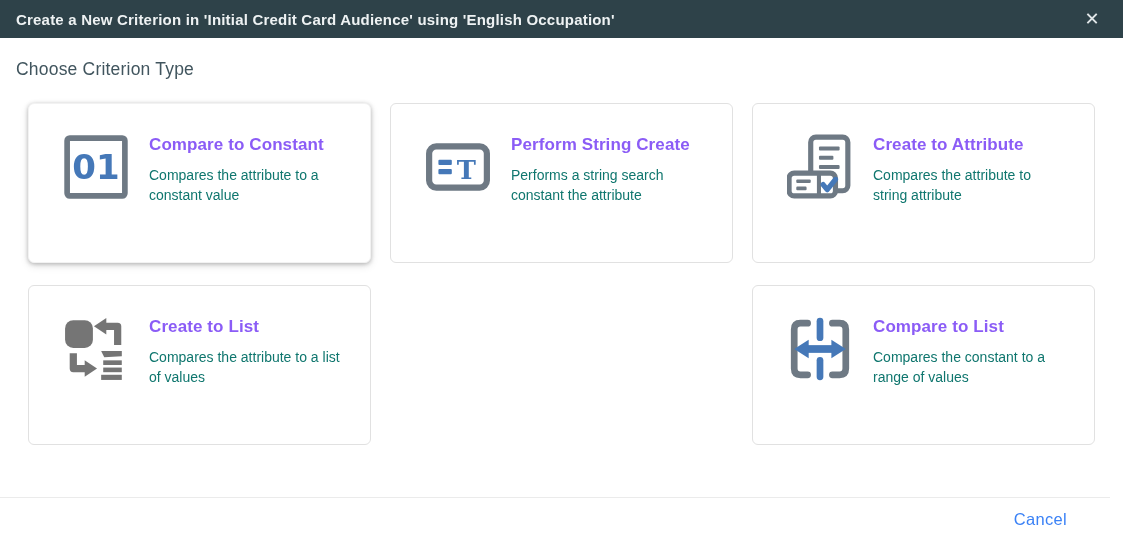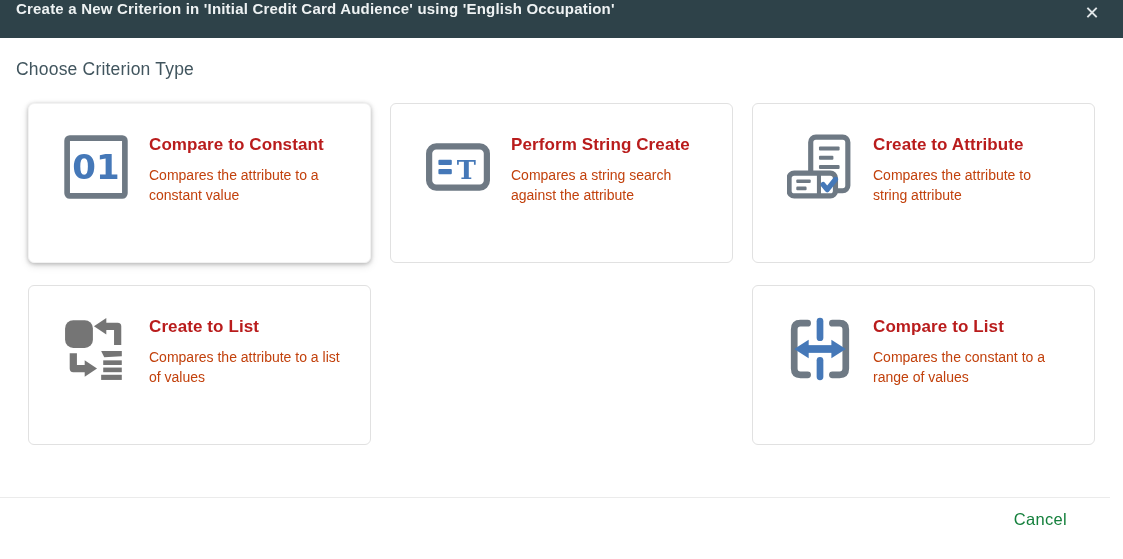--- a/index.html
+++ b/index.html
@@ -1,21 +1,21 @@
 <!DOCTYPE html>
 <html><head>
 <meta charset="utf-8">
 <style>
   * { margin: 0; padding: 0; box-sizing: border-box; }
   html, body { width: 1123px; height: 559px; background: #ffffff; overflow: hidden; }
   body { font-family: "Liberation Sans", "DejaVu Sans", sans-serif; position: relative; }
 
   
   .modal-header {
-    height: 38px; background: #2e4249; display: flex; align-items: flex-start;
+    height: 38px; background: #2e4249; display: flex; align-items: center;
     padding: 0 18px 0 16px; color: #eef2f3;
   }
   .modal-title {
     font-size: 15px; font-weight: 700; letter-spacing: 0.2px; flex: 1;
     white-space: nowrap; overflow: hidden;
   }
   .close-btn {
     width: 26px; height: 26px; display: flex; align-items: center; justify-content: center;
     color: #e2e7e9; font-size: 18px; font-weight: 300; cursor: pointer; user-select: none;
   }
@@ -38,31 +38,31 @@
     display: flex; align-items: flex-start;
     padding: 30px 14px 0 34px; cursor: pointer;
   }
   .card.elevated {
     border-color: #f2f2f2;
     box-shadow: 0 1px 4px rgba(0,0,0,0.25), 0 3px 8px rgba(0,0,0,0.10);
   }
   .card-icon { width: 66px; height: 66px; flex: 0 0 66px; margin-right: 20px;
     display: flex; align-items: center; justify-content: center; }
   .card-text { width: 196px; padding-top: 1px; }
-  .card-title { font-size: 17px; font-weight: 700; color: #b91c1c; margin-bottom: 10px; letter-spacing: 0.1px; }
-  .card-desc { font-size: 14px; line-height: 20px; color: #c2410c; }
+  .card-title { font-size: 17px; font-weight: 700; color: #8b5cf6; margin-bottom: 10px; letter-spacing: 0.1px; }
+  .card-desc { font-size: 14px; line-height: 20px; color: #0f766e; }
 
   
   .modal-footer {
     position: absolute; left: 0; bottom: 0; width: 1110px; height: 62px;
     border-top: 1px solid #ebebeb; background: #ffffff;
   }
   .cancel-btn {
     position: absolute; right: 43px; top: 12px;
-    font-size: 16.5px; font-weight: 500; color: #15803d;
+    font-size: 16.5px; font-weight: 500; color: #3b82f6;
     letter-spacing: 0.3px; cursor: pointer; background: none; border: none;
     font-family: "Liberation Sans", sans-serif;
   }
 </style>
 </head>
 <body>
 
 <div>
 
   <div class="modal-header">
@@ -91,21 +91,21 @@
       <div class="card-icon">
         <svg width="66" height="66" viewBox="0 0 64 64">
           <rect x="4" y="12" width="56" height="40" rx="7" fill="#ffffff" stroke="#6e7984" stroke-width="6"></rect>
           <rect x="13" y="25" width="13" height="5" rx="1" fill="#4578b8"></rect>
           <rect x="13" y="34" width="13" height="5" rx="1" fill="#4578b8"></rect>
           <text x="40" y="44" text-anchor="middle" font-family="DejaVu Serif, serif" font-size="25" font-weight="bold" fill="#4578b8">T</text>
         </svg>
       </div>
       <div class="card-text">
         <div class="card-title">Perform String Create</div>
-        <div class="card-desc">Compares a string search against the attribute</div>
+        <div class="card-desc">Performs a string search constant the attribute</div>
       </div>
     </div>
 
     <div class="card">
       <div class="card-icon">
         <svg width="66" height="66" viewBox="0 0 64 64">
           <rect x="23" y="3" width="36" height="52" rx="5" fill="#ffffff" stroke="#6e7984" stroke-width="5"></rect>
           <rect x="31" y="12" width="20" height="4" rx="1" fill="#6e7984"></rect>
           <rect x="31" y="21" width="14" height="4" rx="1" fill="#6e7984"></rect>
           <rect x="31" y="30" width="20" height="4" rx="1" fill="#6e7984"></rect>

